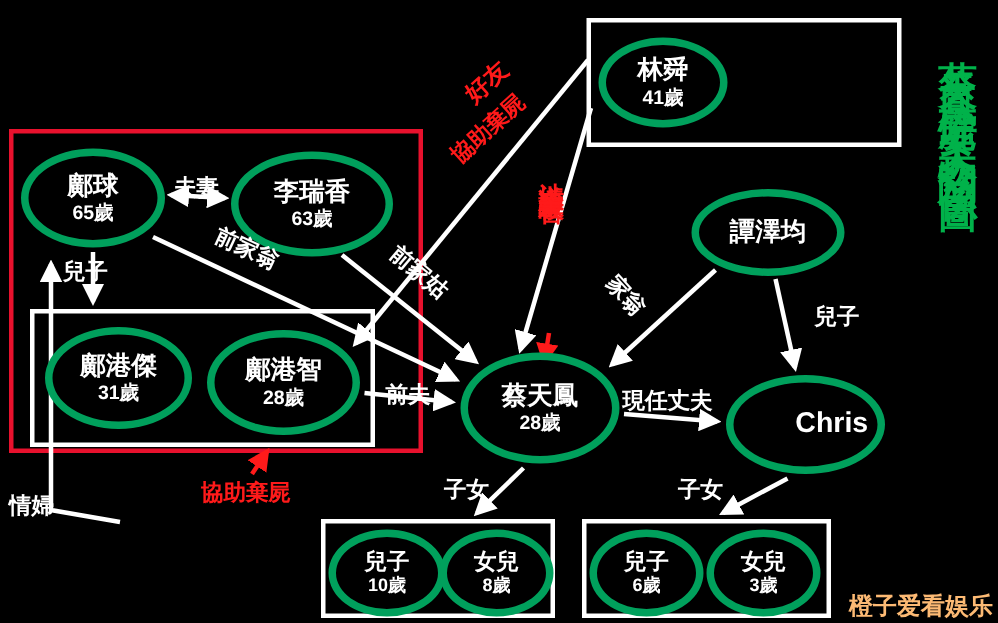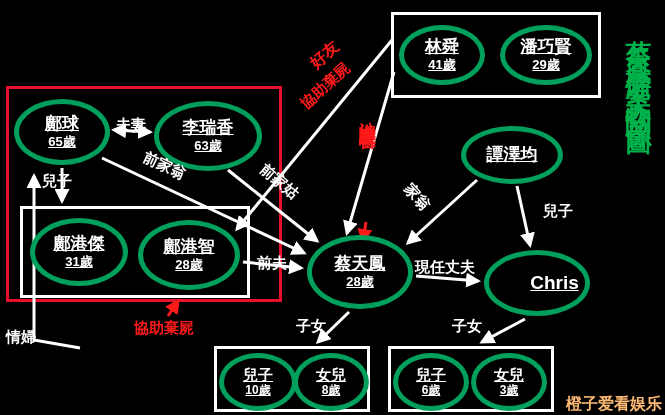--- a/index.html
+++ b/index.html
@@ -4,21 +4,21 @@
 <style>
   * { margin:0; padding:0; box-sizing:border-box; }
   html,body { background:#000; }
   #stage {
     position:relative; width:665px; height:415px; background:#000; overflow:hidden;
     font-family:"Liberation Sans","DejaVu Sans",sans-serif;
   }
   .node {
     position:absolute; border:5px solid #00a05c; border-radius:50%; background:#000;
     display:flex; flex-direction:column; align-items:center; justify-content:center;
-    color:#fff; text-align:center; z-index:3;text-decoration:underline;
+    color:#fff; text-align:center; z-index:3;
   }
   .node .nm { font-size:17px; font-weight:bold; line-height:1.15; }
   .node .ag { font-size:13px; font-weight:bold; line-height:1.25; }
   .node .ag:empty { display:none; }
   .node.small .nm { font-size:15px; }
   .node.small .ag { font-size:12px; }
   .node.en .nm { font-size:19px;margin-left:35px; }
   .box { position:absolute; border:3px solid #fff; z-index:1; }
   .box.red { border-color:#e8112d; z-index:2; }
   .lbl {
@@ -81,24 +81,20 @@
     <div class="ag">65歲</div>
   </div>
   <div class="node" style="left:154px;top:101px;width:108px;height:70px">
     <div class="nm">李瑞香</div>
     <div class="ag">63歲</div>
   </div>
   <div class="node" style="left:399px;top:25px;width:86px;height:60px">
     <div class="nm">林舜</div>
     <div class="ag">41歲</div>
   </div>
-  <div class="node" style="left:500px;top:25px;width:92px;height:60px">
-    <div class="nm">潘巧賢</div>
-    <div class="ag">29歲</div>
-  </div>
   <div class="node" style="left:461px;top:126px;width:102px;height:58px">
     <div class="nm">譚澤均</div>
 
   </div>
   <div class="node" style="left:30px;top:218px;width:98px;height:68px">
     <div class="nm">鄺港傑</div>
     <div class="ag">31歲</div>
   </div>
   <div class="node" style="left:138px;top:220px;width:102px;height:70px">
     <div class="nm">鄺港智</div>

